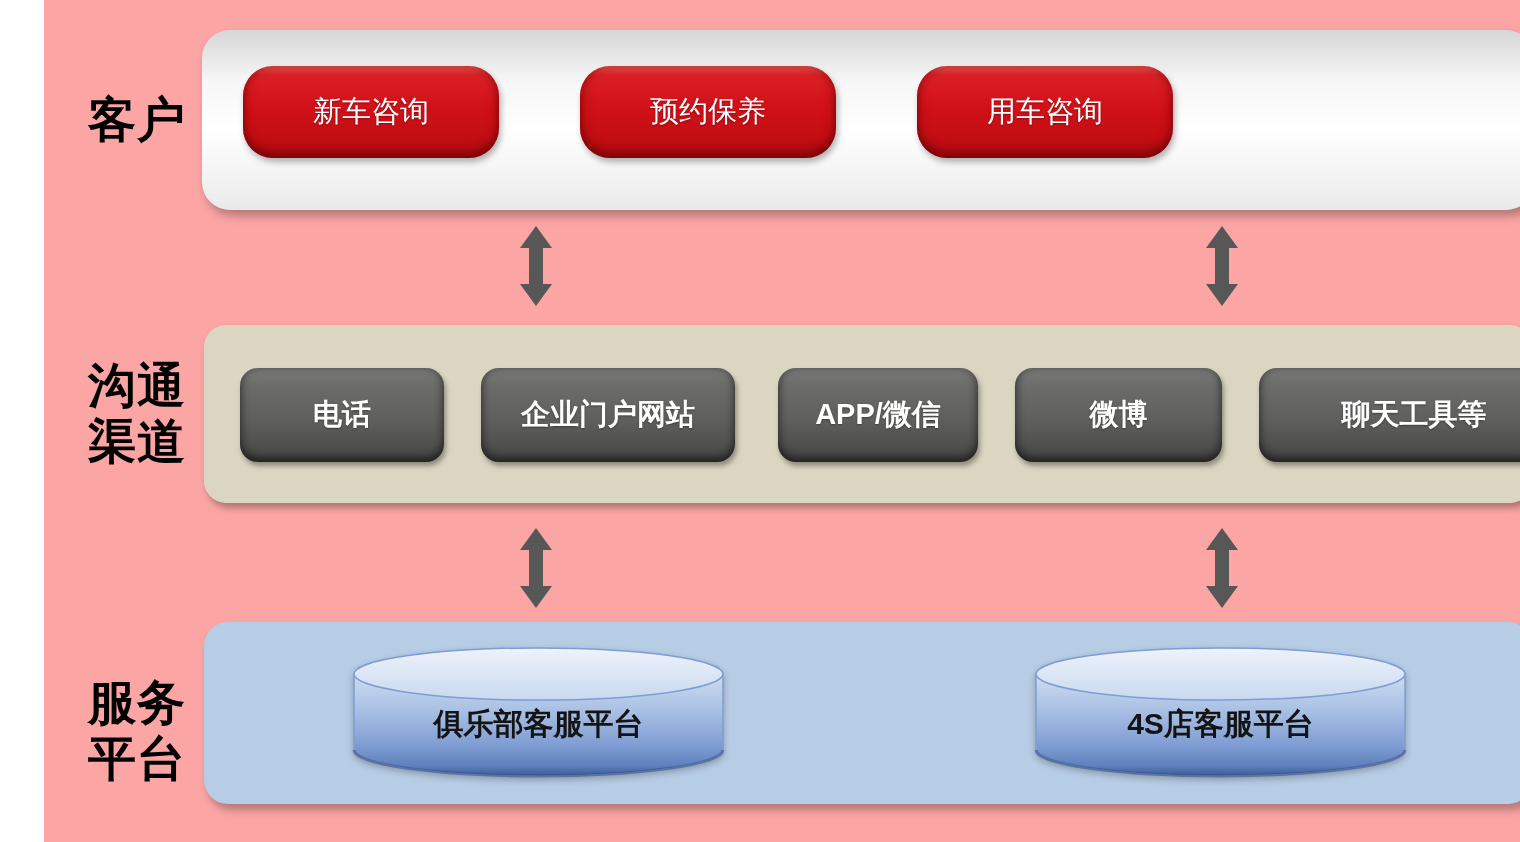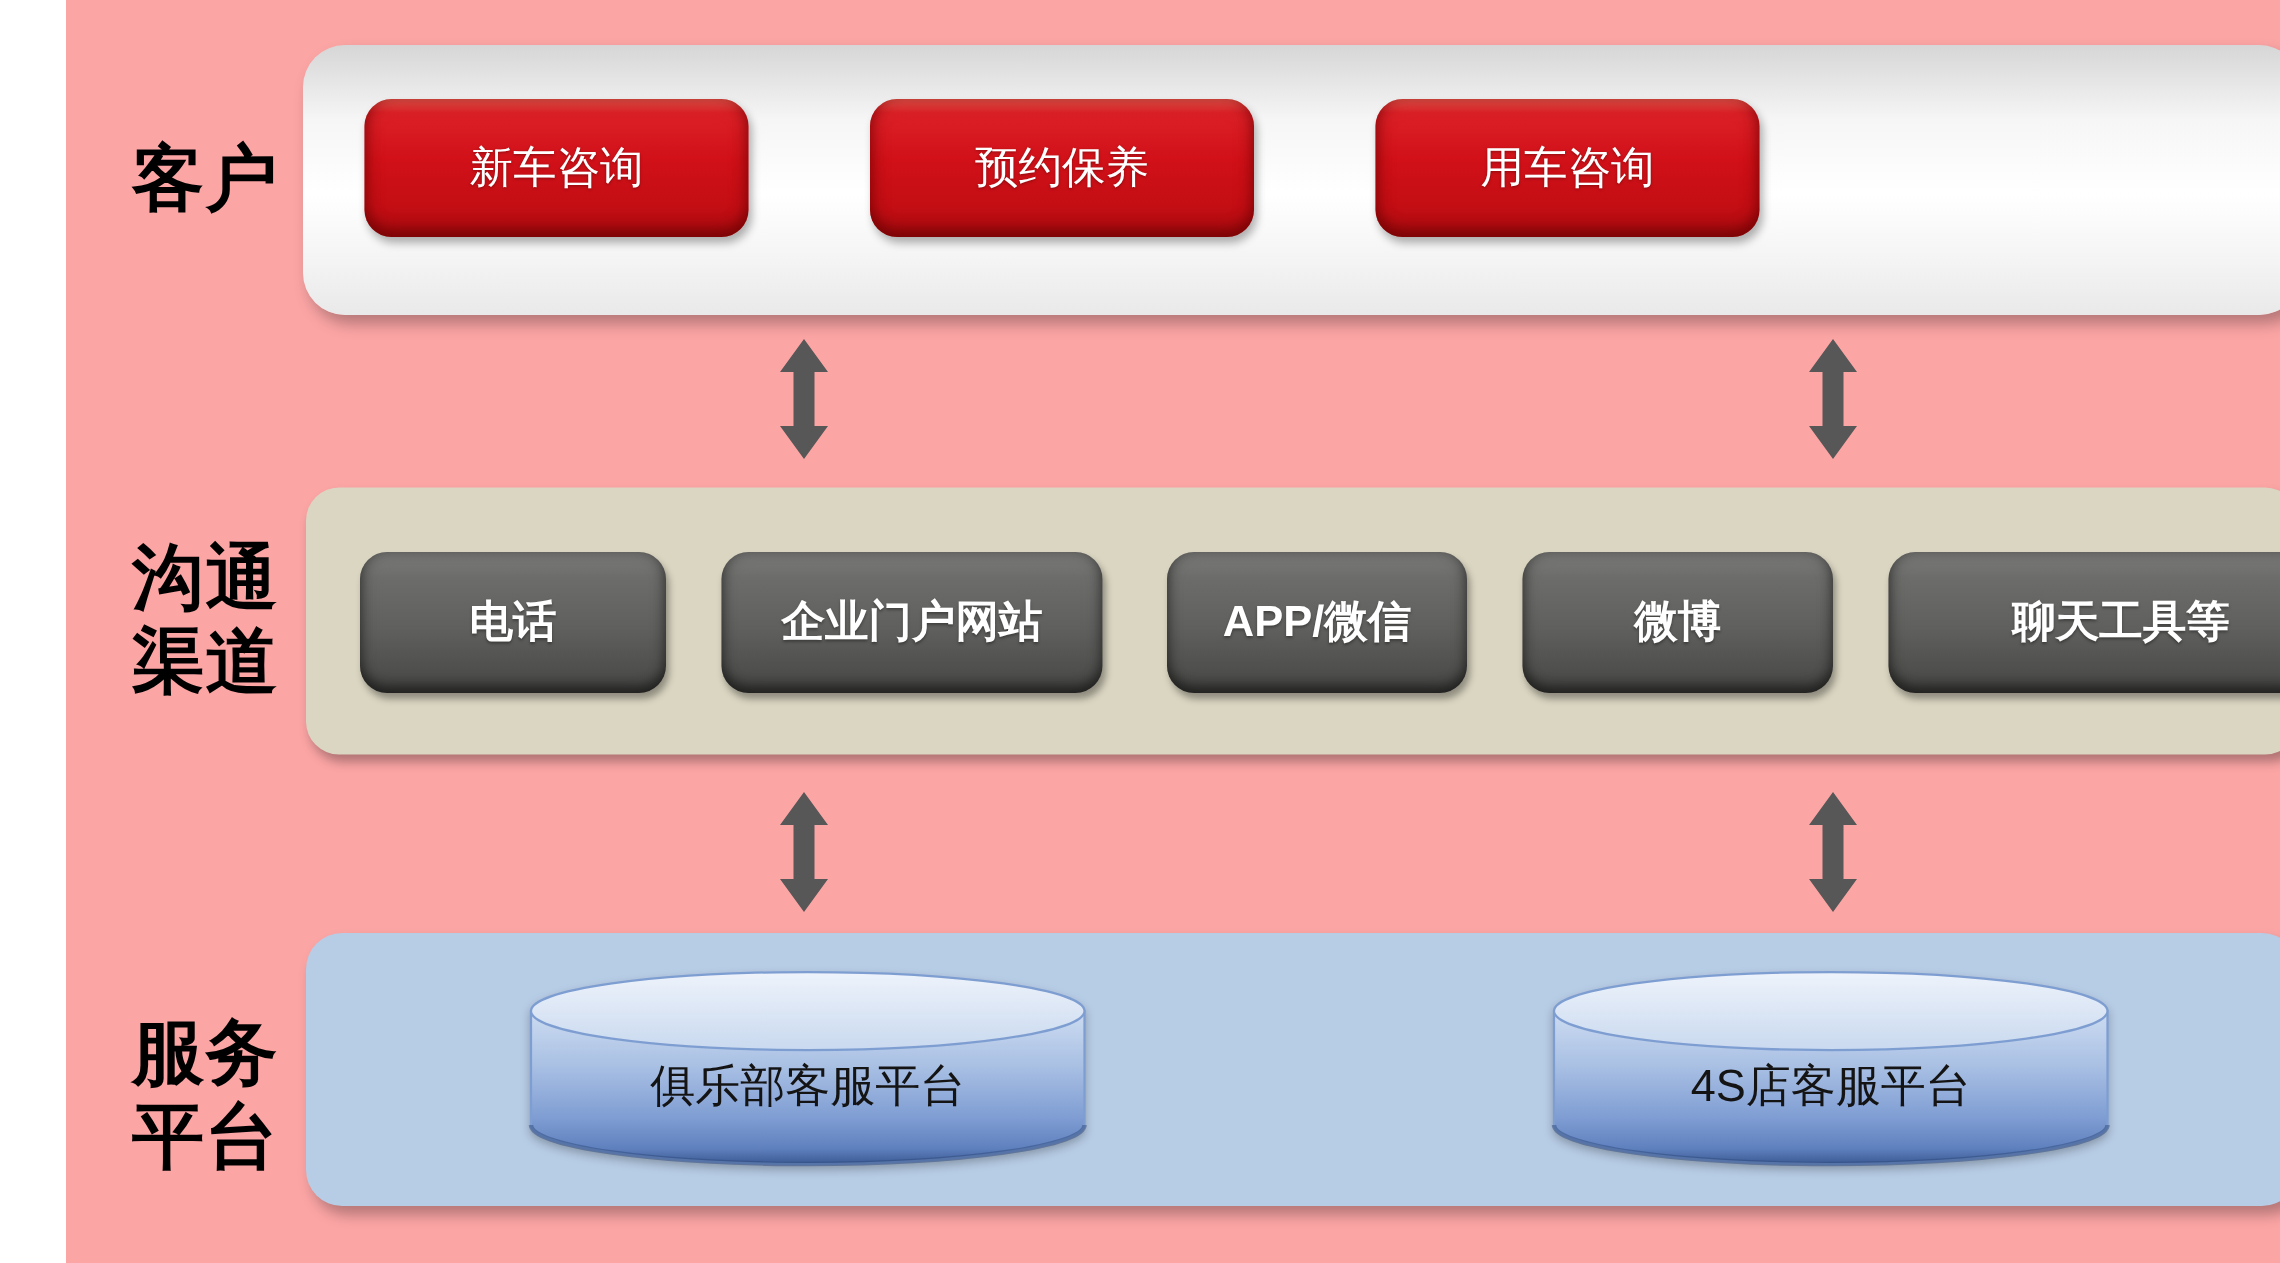--- a/index.html
+++ b/index.html
@@ -35,21 +35,21 @@
     background:#b7cce5;
     box-shadow:4px 6px 9px rgba(0,0,0,0.28);
   }
 
   
   .node{
     position:absolute;display:flex;align-items:center;justify-content:center;
     color:#fff;font-size:29px;text-shadow:0 1px 2px rgba(0,0,0,0.35);
   }
   .red-btn{
-    top:66px;height:92px;border-radius:18px;
+    top:66px;height:92px;border-radius:30px;
     background:linear-gradient(180deg,#ec5a50 0%,#dc2027 10%,#d11018 45%,#c30e14 78%,#ad0b10 100%);
     box-shadow:inset 0 0 12px rgba(110,0,0,0.50),inset 0 -5px 9px rgba(90,0,0,0.55),2px 4px 6px rgba(0,0,0,0.30);
   }
   .rc0{left:199px;width:256px;}
   .rc1{left:536px;width:256px;}
   .rc2{left:873px;width:256px;}
   .rc3{left:1210px;width:256px;}
 
   .gray-btn{
     top:368px;height:94px;border-radius:18px;
@@ -58,22 +58,22 @@
     font-weight:bold;
   }
   .gc0{left:196px;width:204px;}
   .gc1{left:437px;width:254px;}
   .gc2{left:734px;width:200px;}
   .gc3{left:971px;width:207px;}
   .gc4{left:1215px;width:252px;padding-left:29px;}
 
   
   .cylinder{position:absolute;top:646px;width:373px;height:132px;}
-  .cyl-0{left:308px;}
-  .cyl-1{left:990px;}
+  .cyl-0{left:308px;font-weight:bold;}
+  .cyl-1{left:990px;font-weight:bold;}
   .cylinder svg{display:block;filter:drop-shadow(0 3px 3px rgba(0,0,0,0.25));}
   .cyl-label{
     position:absolute;top:60px;left:0;width:100%;height:36px;
     display:flex;align-items:center;justify-content:center;
     font-size:30px;color:#141414;
   }
 
   
   .arrow{position:absolute;width:32px;height:80px;}
   .ar-t0{left:476px;top:226px;}

